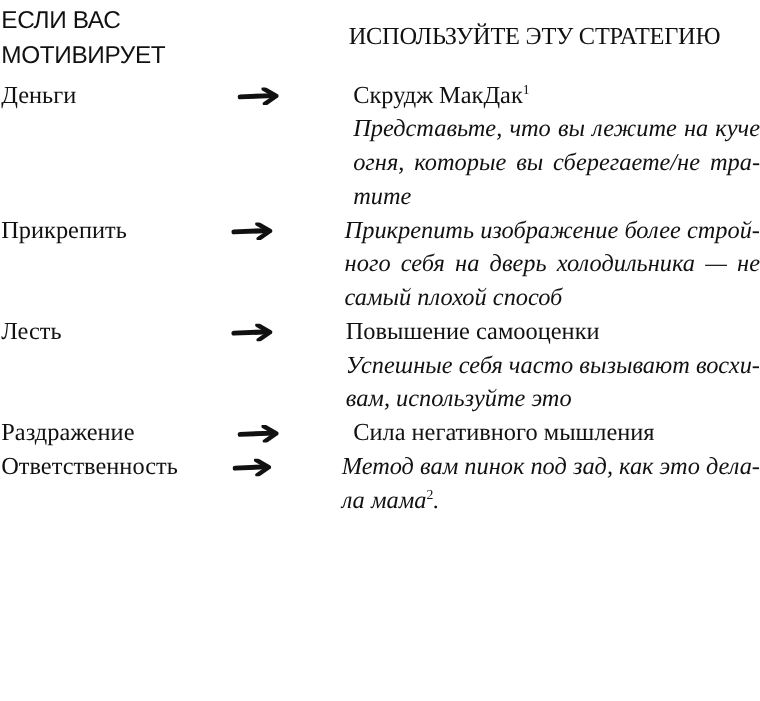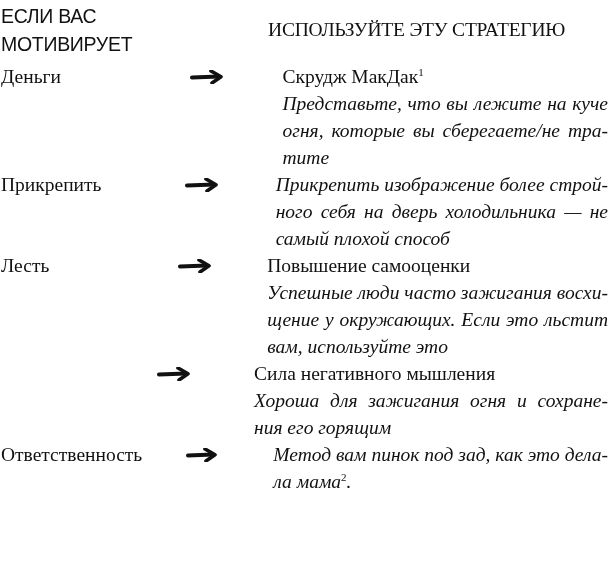--- a/index.html
+++ b/index.html
@@ -28,21 +28,21 @@
       top: 2px;
       font-family: Liberation Sans, sans-serif;
       font-size: 19.5px;
       line-height: 28px;
       letter-spacing: -0.3px;
       text-transform: uppercase;
     }
     .hdr-left div { white-space: nowrap; }
     .hdr-right {
       position: absolute;
-      left: 268px;
+      left: 279px;
       top: 16px;
       font-family: "Liberation Serif", serif;
       font-size: 19.5px;
       line-height: 28px;
       white-space: nowrap;
       letter-spacing: -0.2px;
     }
     .rows {
       position: absolute;
       left: 0;
@@ -163,40 +163,36 @@
       <div class="motive">Лесть</div>
       <div class="arrow">
         <svg width="34" height="14" viewBox="0 0 34 14">
           <path d="M2 7.5 L29 6.5" stroke="#111" stroke-width="4" stroke-linecap="round" fill="none"></path>
           <path d="M21 1 L31 6.8 L22 13" stroke="#111" stroke-width="3.6" stroke-linecap="round" stroke-linejoin="round" fill="none"></path>
         </svg>
       </div>
       <div class="strategy">
         <div class="strategy-title">Повышение самооценки</div>
         <div class="strategy-desc">
-          <span class="ln">Успешные люди часто зажигания восхи-</span>
-          <span class="ln">щение у окружающих. Если это льстит</span>
+          <span class="ln">Успешные себя часто вызывают восхи-</span>
           <span class="ln last">вам, используйте это</span>
         </div>
       </div>
     </div>
 
     <div class="row">
+      <div class="motive">Раздражение</div>
       <div class="arrow">
         <svg width="34" height="14" viewBox="0 0 34 14">
           <path d="M2 7.5 L29 6.5" stroke="#111" stroke-width="4" stroke-linecap="round" fill="none"></path>
           <path d="M21 1 L31 6.8 L22 13" stroke="#111" stroke-width="3.6" stroke-linecap="round" stroke-linejoin="round" fill="none"></path>
         </svg>
       </div>
       <div class="strategy">
         <div class="strategy-title">Сила негативного мышления</div>
-        <div class="strategy-desc">
-          <span class="ln">Хороша для зажигания огня и сохране-</span>
-          <span class="ln last">ния его горящим</span>
-        </div>
       </div>
     </div>
 
     <div class="row">
       <div class="motive">Ответственность</div>
       <div class="arrow">
         <svg width="34" height="14" viewBox="0 0 34 14" style="left:8px">
           <path d="M2 7.5 L27 6.5" stroke="#111" stroke-width="4" stroke-linecap="round" fill="none"></path>
           <path d="M19 1 L29 6.8 L20 13" stroke="#111" stroke-width="3.6" stroke-linecap="round" stroke-linejoin="round" fill="none"></path>
         </svg>

